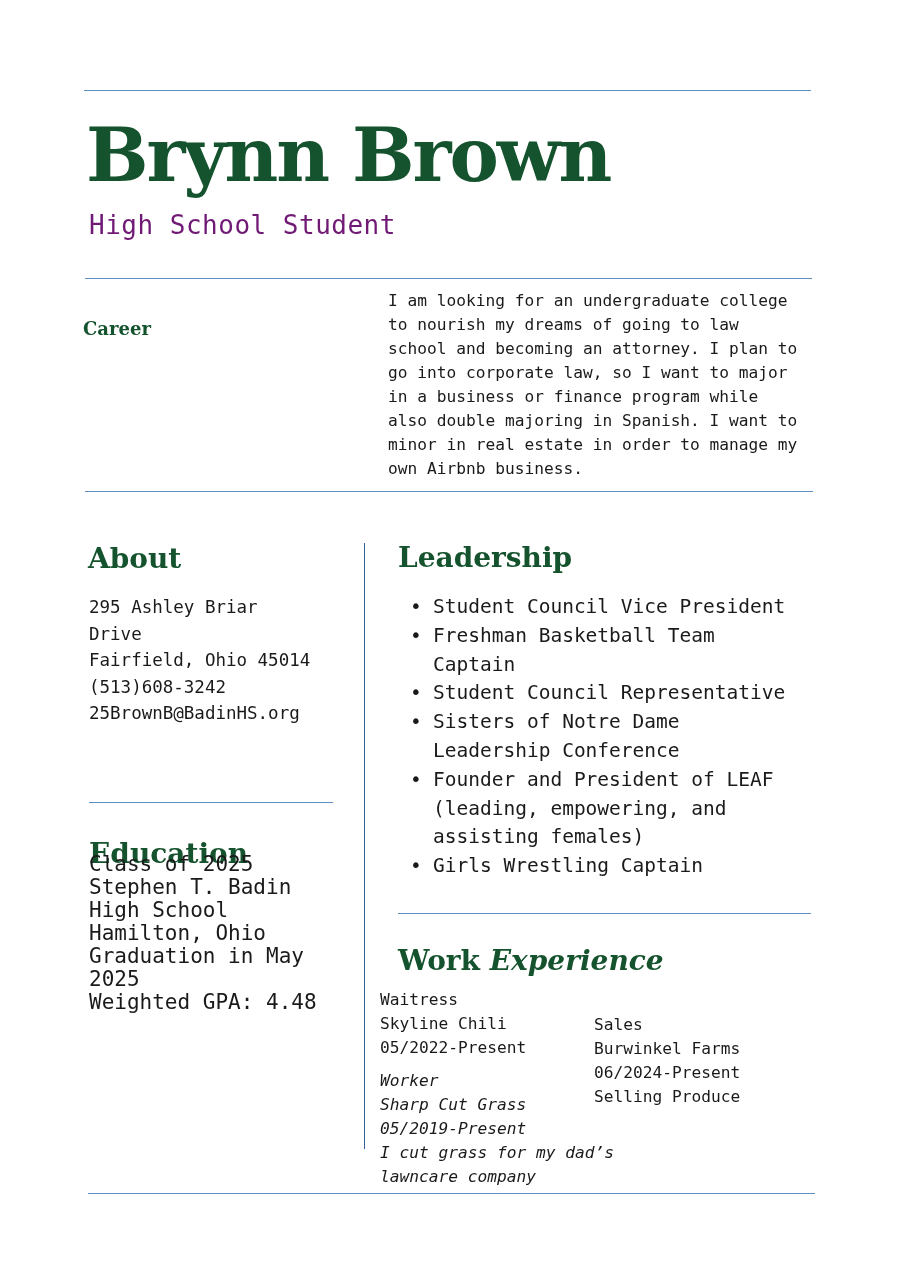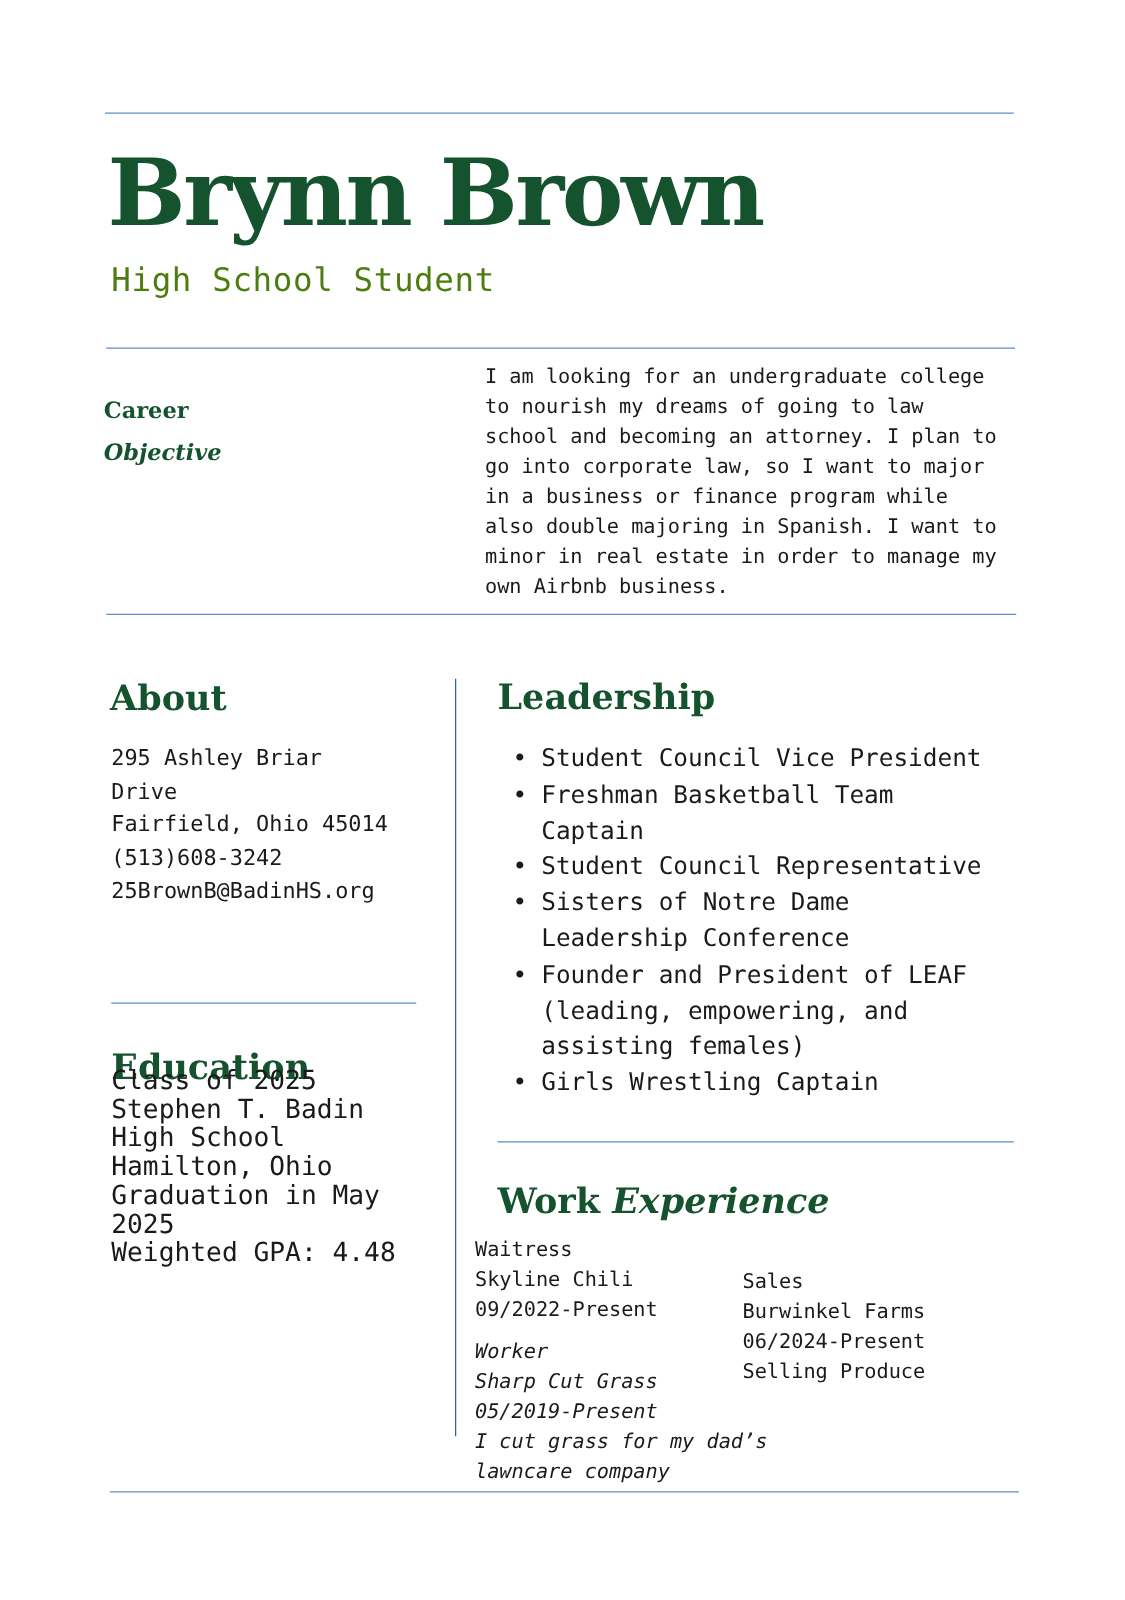--- a/index.html
+++ b/index.html
@@ -4,21 +4,21 @@
   <style>
     html, body { margin: 0; padding: 0; }
     body {
       width: 900px; height: 1280px; background: #ffffff; position: relative; overflow: hidden;
       font-family: "DejaVu Sans Mono", "Liberation Mono", monospace; color: #1a1a1a;
     }
     .rule { position: absolute; height: 0; border-top: 1.5px solid #5f8fc0; }
     .vrule { position: absolute; width: 0; border-left: 1.5px solid #2f5f95; }
     .serif { font-family: "DejaVu Serif", "Liberation Serif", serif; color: #14532d; font-weight: bold; }
     .name { position: absolute; left: 86px; top: 118px; font-size: 74px; letter-spacing: -2px; line-height: 1; }
-    .subtitle { position: absolute; left: 89px; top: 210px; font-size: 26px; letter-spacing: 0.5px; color: #4d7c0f; }
+    .subtitle { position: absolute; left: 89px; top: 210px; font-size: 26px; letter-spacing: 0.5px; color: #701a75; }
     .career { position: absolute; left: 83px; top: 312px; font-size: 18px; line-height: 34px; }
     .career .it { font-style: italic; display: block; }
     .objective { position: absolute; left: 356px; top: 289px; width: 460px; font-size: 16.2px; line-height: 24px; white-space: pre-line; margin-left: 32px; }
     .h2 { position: absolute; font-size: 28px; line-height: 1; }
     .about-text { position: absolute; left: 89px; top: 594px; font-size: 17.5px; line-height: 26.5px; white-space: pre-line; }
     .edu-text { position: absolute; left: 89px; top: 853px; font-size: 21px; line-height: 23px; white-space: pre-line; }
     .lead-list { position: absolute; left: 400px; top: 593px; width: 420px; margin: 0; padding: 0; list-style: none; font-size: 19.5px; line-height: 28.8px; }
     .lead-list li { position: relative; padding-left: 33px; }
     .lead-list li .bullet { position: absolute; left: 10px; top: 0; }
     .work { position: absolute; font-size: 16.2px; line-height: 24px; white-space: pre-line; }
@@ -33,21 +33,20 @@
 <div class="rule" style="left:89px; top:802px; width:244px;"></div>
 <div class="rule" style="left:398px; top:913px; width:413px;"></div>
 <div class="rule" style="left:88px; top:1193px; width:727px;"></div>
 <div class="vrule" style="left:364px; top:543px; height:606px;"></div>
 
 <div class="name serif">Brynn Brown</div>
 <div class="subtitle">High School Student</div>
 
 <div class="career serif">
   <span>Career</span>
-  <span class="it">Objective</span>
 </div>
 <div class="objective">I am looking for an undergraduate college
 to nourish my dreams of going to law
 school and becoming an attorney. I plan to
 go into corporate law, so I want to major
 in a business or finance program while
 also double majoring in Spanish. I want to
 minor in real estate in order to manage my
 own Airbnb business.</div>
 
@@ -76,21 +75,21 @@
   <li style="width:395px;"><span class="bullet">•</span><span>Founder and President of LEAF (leading, empowering, and assisting females)</span></li>
   <li><span class="bullet">•</span><span>Girls Wrestling Captain</span></li>
 </ul>
 
 <div class="h2 serif work-h" style="left:398px; top:947px;">
   <span>Work</span>
   <span class="it">Experience</span>
 </div>
 <div class="work" style="left:380px; top:988px;">Waitress
 Skyline Chili
-09/2022-Present</div>
+05/2022-Present</div>
 <div class="work" style="left:380px; top:1069px;font-style:italic;">Worker
 Sharp Cut Grass
 05/2019-Present
 I cut grass for my dad’s
 lawncare company</div>
 <div class="work" style="left:594px; top:1013px;">Sales
 Burwinkel Farms
 06/2024-Present
 Selling Produce</div>
 

